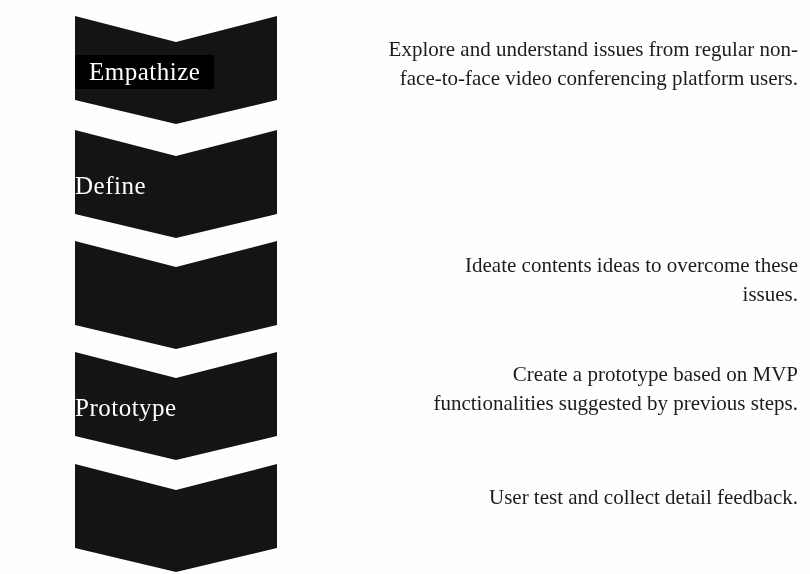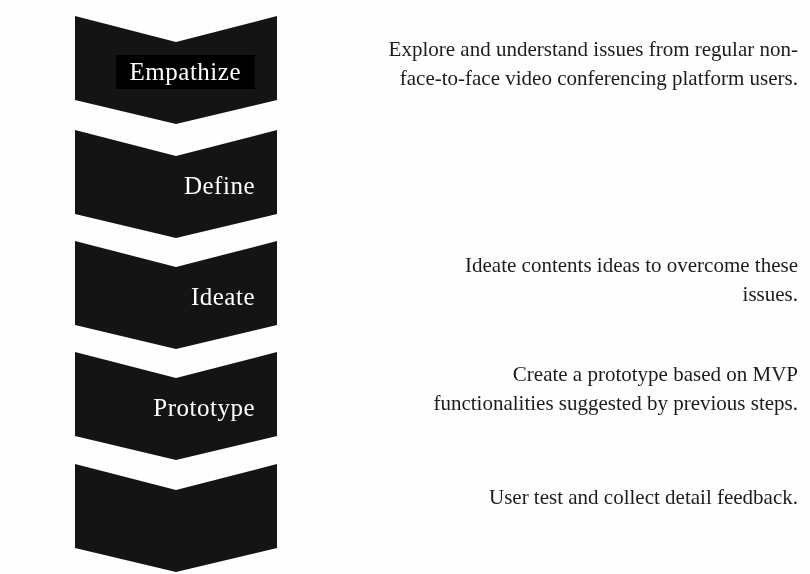--- a/index.html
+++ b/index.html
@@ -29,25 +29,25 @@
     height: 108px;
     display: block;
   }
   .chev polygon {
     fill: var(--chevron, #141414);
   }
   .label-wrap {
     position: absolute;
     left: 75px;
     top: 39px;
-    width: 180px;
+    width: 230px;
     height: 34px;
     display: flex;
     align-items: center;
-    justify-content: flex-end;
+    justify-content: flex-start;
   }
   .label {
     color: var(--label-text, #ffffff);
     font-size: 25px;
     line-height: 32px;
     white-space: nowrap;
     letter-spacing: 0.5px;
   }
   .label.boxed {
     background: var(--label-box, #000000);
@@ -83,23 +83,20 @@
       <polygon points="0,0 101,26 202,0 202,84 101,108 0,84"></polygon>
     </svg>
     <div class="label-wrap">
       <span class="label">Define</span>
     </div>
   </div>
     <div class="row" style="top: 241px;">
     <svg class="chev" viewBox="0 0 202 108" preserveAspectRatio="none" aria-hidden="true">
       <polygon points="0,0 101,26 202,0 202,84 101,108 0,84"></polygon>
     </svg>
-    <div class="label-wrap">
-      <span class="label">Ideate</span>
-    </div>
     <div class="desc" style="top: 10px;">Ideate contents ideas to overcome these
 issues.</div>
   </div>
     <div class="row" style="top: 352px;">
     <svg class="chev" viewBox="0 0 202 108" preserveAspectRatio="none" aria-hidden="true">
       <polygon points="0,0 101,26 202,0 202,84 101,108 0,84"></polygon>
     </svg>
     <div class="label-wrap">
       <span class="label">Prototype</span>
     </div>

